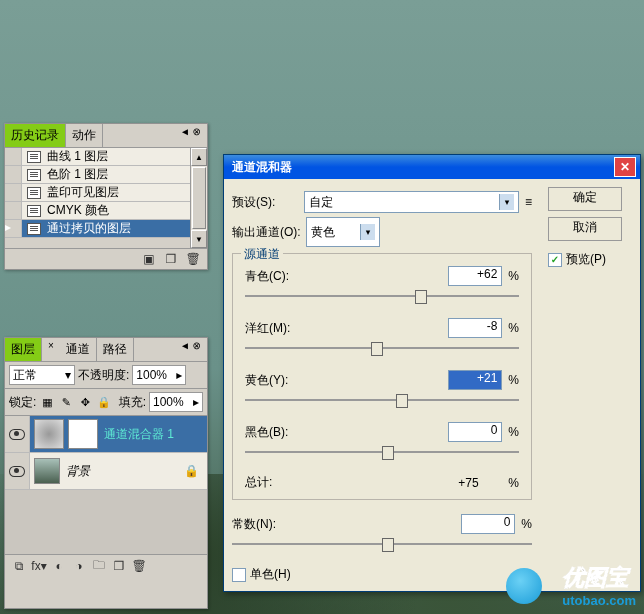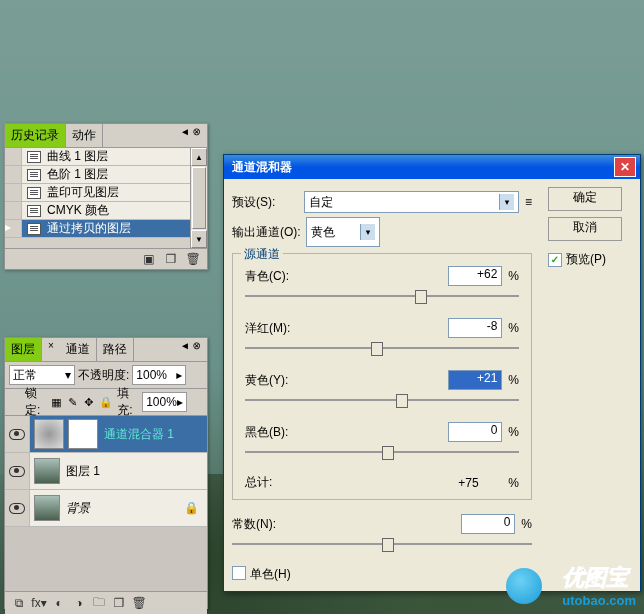--- a/index.html
+++ b/index.html
@@ -13,21 +13,21 @@
 .panel-body{background:#d4d0c8}
 .hist-row{display:flex;align-items:center;height:17px;border-bottom:1px solid #bbb;background:#f0ede4}
 .hist-row.sel{background:#3a6ea5;color:#fff}
 .hist-gutter{width:16px;height:17px;border-right:1px solid #bbb;background:#d4d0c8}
 .hist-icon{width:18px;margin-left:3px;display:flex;align-items:center;justify-content:center}
 .hist-label{margin-left:4px}
 .panel-foot{height:20px;display:flex;justify-content:flex-end;align-items:center;gap:6px;padding-right:6px;border-top:1px solid #999;background:#d4d0c8}
 .foot-icon{width:16px;height:16px;display:flex;align-items:center;justify-content:center;cursor:pointer;color:#333}
 .layers-ctrl{display:flex;align-items:center;height:22px;padding:2px 4px;gap:3px;border-bottom:1px solid #999}
 .sel-box{border:1px solid #999;background:#fff;padding:1px 3px;height:16px;display:inline-flex;align-items:center}
-.lock-row{display:flex;align-items:center;height:22px;padding:2px 20px;gap:3px;border-bottom:1px solid #999}
+.lock-row{display:flex;align-items:center;height:22px;padding:2px 4px;gap:3px;border-bottom:1px solid #999}
 .ico{width:14px;height:14px;display:inline-flex;align-items:center;justify-content:center;border:1px solid transparent;cursor:pointer;font-size:11px}
 .layer-row{display:flex;align-items:center;height:36px;border-bottom:1px solid #bbb;background:#f0ede4}
 .layer-row.sel{background:#3a6ea5;color:#5eead4}
 .eye-col{width:24px;height:36px;border-right:1px solid #bbb;display:flex;align-items:center;justify-content:center;background:#d4d0c8}
 .thumb-col{display:flex;align-items:center;margin-left:4px;gap:4px}
 .thumb{width:28px;height:28px;background:#e8e8e8;border:1px solid #888}
 .thumb.small{width:24px;height:24px}
 .layers-foot{height:22px;display:flex;justify-content:flex-start;align-items:center;gap:4px;padding:0 6px;border-top:1px solid #999;background:#d4d0c8}
 
 .dlg{position:absolute;background:#ece9d8;border:1px solid #003c74;box-shadow:2px 2px 6px rgba(0,0,0,.4)}
@@ -167,29 +167,20 @@
       </div>
     <span style="margin-left:6px">通道混合器 1</span>
   </div>
   <div class="layer-row">
     <div class="eye-col">
         <span class="eye-icn"></span>
       </div>
     <div class="thumb-col">
         <div class="thumb small" style="background:linear-gradient(#a8c0b8,#4a6050)"></div>
       </div>
-    <span style="margin-left:6px">图层 1</span>
-  </div>
-  <div class="layer-row">
-    <div class="eye-col">
-        <span class="eye-icn"></span>
-      </div>
-    <div class="thumb-col">
-        <div class="thumb small" style="background:linear-gradient(#a8c0b8,#4a6050)"></div>
-      </div>
     <span style="margin-left:6px;font-style:italic">背景</span>
     <span style="margin-left:auto;margin-right:8px">🔒</span>
   </div>
   <div style="flex:1;background:#cac6bf;height:64px"></div>
   <div class="layers-foot">
     <span class="foot-icon">⧉</span>
     <span class="foot-icon">fx▾</span>
     <span class="foot-icon">◐</span>
     <span class="foot-icon">◑</span>
     <span class="foot-icon">🗀</span>
@@ -279,21 +270,21 @@
       <div class="slider-row" style="margin-top:14px">
         <div class="slider-lbl">
             <span class="name">常数(N):</span>
             <div class="numbox">0</div>
             <span class="pct">%</span>
           </div>
         <div class="slider-track">
             <div class="slider-thumb" style="left:50%"></div>
           </div>
       </div>
-      <div style="display:flex;margin-top:8px">
+      <div style="display:flex;align-items:center;margin-top:8px">
           <span class="cb"></span>
           <span>单色(H)</span>
         </div>
     </div>
   </div>
 </div>
 
 <div class="watermark">
   <div class="wm-ball"></div>
   <div>

